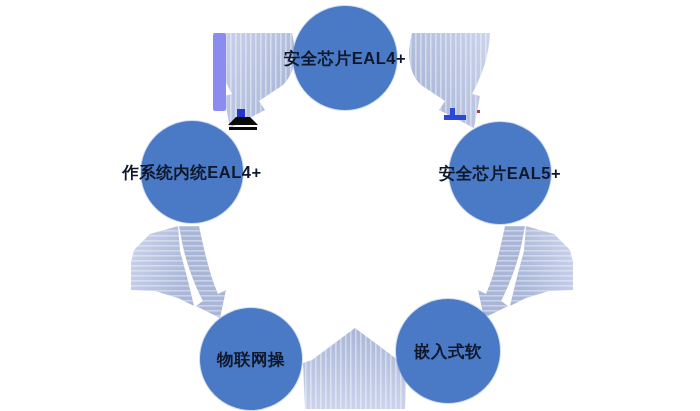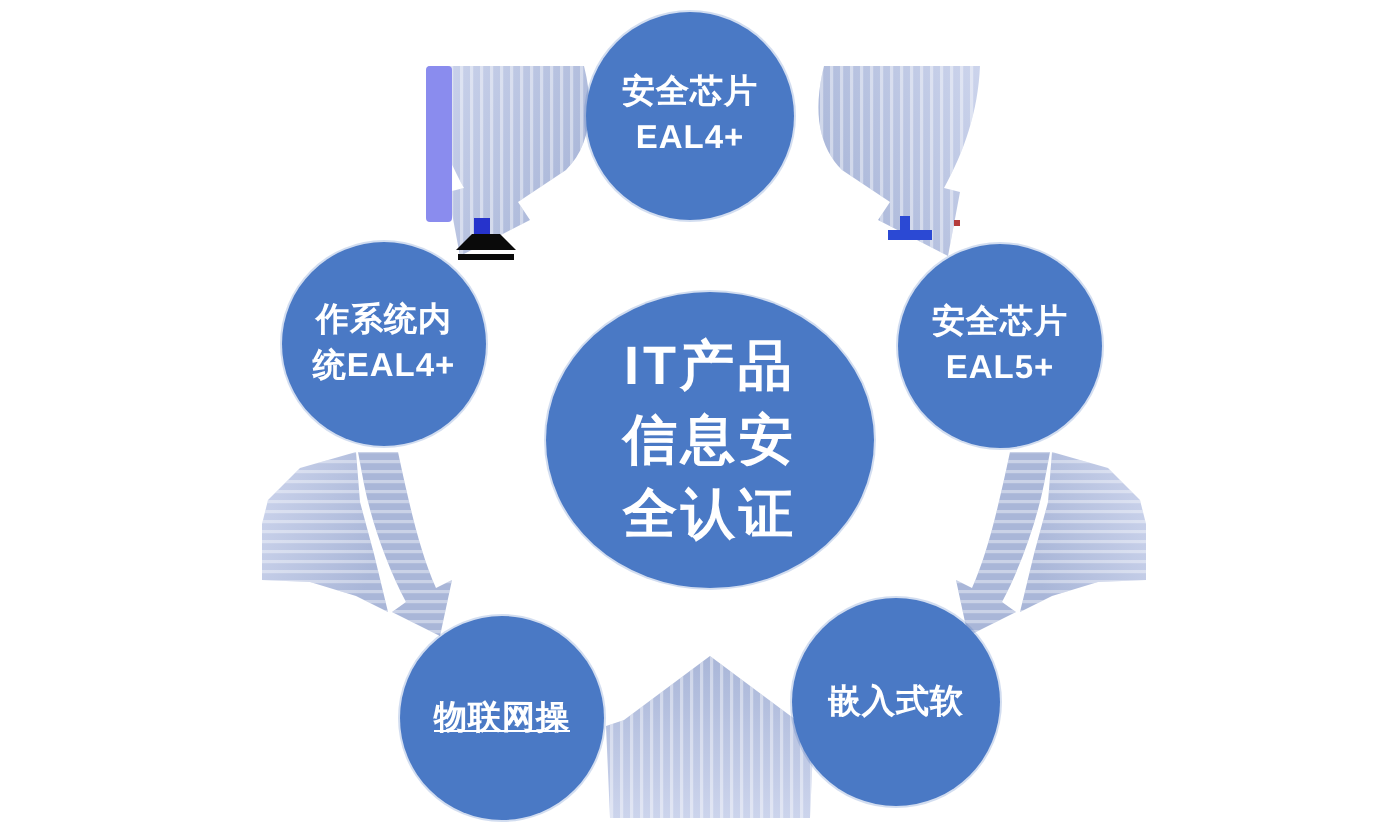--- a/index.html
+++ b/index.html
@@ -5,30 +5,30 @@
   html,body{margin:0;padding:0;background:#ffffff;}
   #stage{
     position:relative;width:700px;height:411px;overflow:hidden;
     background:#ffffff;
     font-family:"Liberation Sans","DejaVu Sans",sans-serif;
   }
   #stage svg.arrows{position:absolute;left:0;top:0;z-index:1;}
   .node{
     position:absolute;z-index:2;border-radius:50%;
     background:#4a79c5;
-    display:flex;flex-direction:column;align-items:center;justify-content:center;
-    color:#ffffff;font-weight:700;text-align:center;
+    display:flex;flex-direction:row;align-items:center;justify-content:center;
+    color:#0f172a;font-weight:700;text-align:center;
     box-shadow:0 0 0 1px rgba(74,121,197,.25);
   }
   .node .ln{display:block;white-space:nowrap;}
   .node.outer{width:102px;height:102px;font-size:16.5px;line-height:23px;letter-spacing:.5px;}
   .node.n-top{left:293px;top:6px;width:104px;height:104px;}
   .node.n-right{left:449px;top:122px;}
   .node.n-left{left:141px;top:121px;}
-  .node.n-bleft{left:200px;top:308px;text-decoration:underline;}
+  .node.n-bleft{left:200px;top:308px;}
   .node.n-bright{left:396px;top:299px;width:104px;height:104px;}
   .node.center{
     left:273px;top:146px;width:164px;height:148px;
     font-size:27px;line-height:37px;letter-spacing:2px;
   }
 </style>
 </head>
 <body>
 
 <div id="stage">
@@ -98,25 +98,20 @@
       <path d="M228,125 L258,125 L250,117 L236,117 Z" fill="#0a0a0a"></path>
       <rect x="229" y="127" width="28" height="3" fill="#0a0a0a"></rect>
     </g>
     <g>
       <rect x="450" y="108" width="5" height="7" fill="#2b49d4"></rect>
       <rect x="444" y="115" width="22" height="5" fill="#2b49d4"></rect>
       <rect x="477" y="110" width="3" height="3" fill="#b43c3c"></rect>
     </g>
   </svg>
 
-  <div class="node center">
-    <span class="ln">IT产品</span>
-    <span class="ln">信息安</span>
-    <span class="ln">全认证</span>
-  </div>
 
   <div class="node outer n-top">
     <span class="ln">安全芯片</span>
     <span class="ln">EAL4+</span>
   </div>
 
   <div class="node outer n-right">
     <span class="ln">安全芯片</span>
     <span class="ln">EAL5+</span>
   </div>

